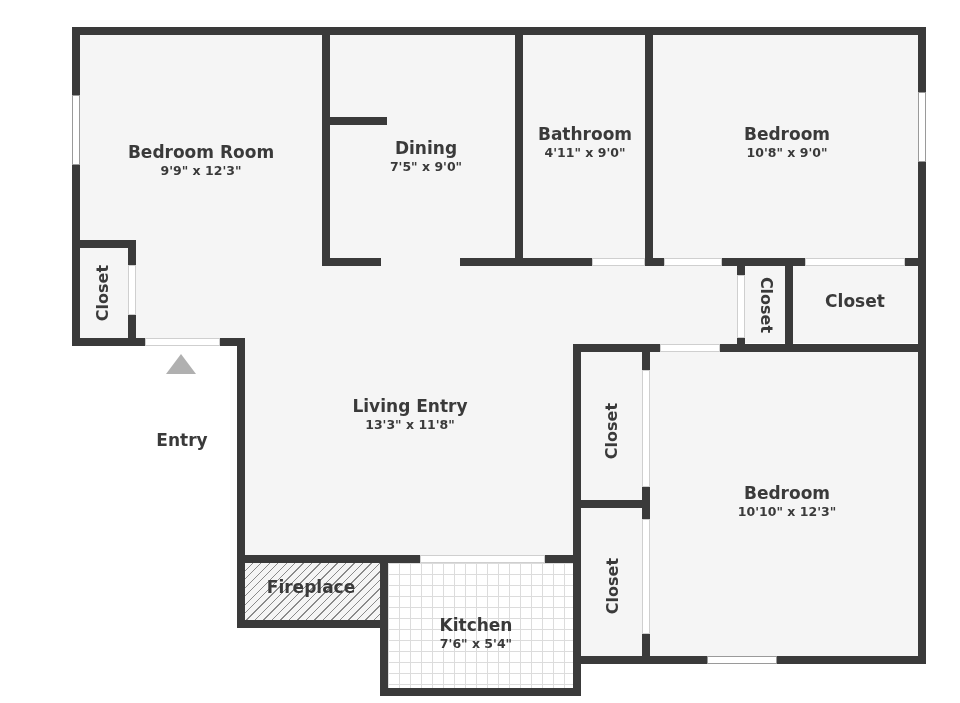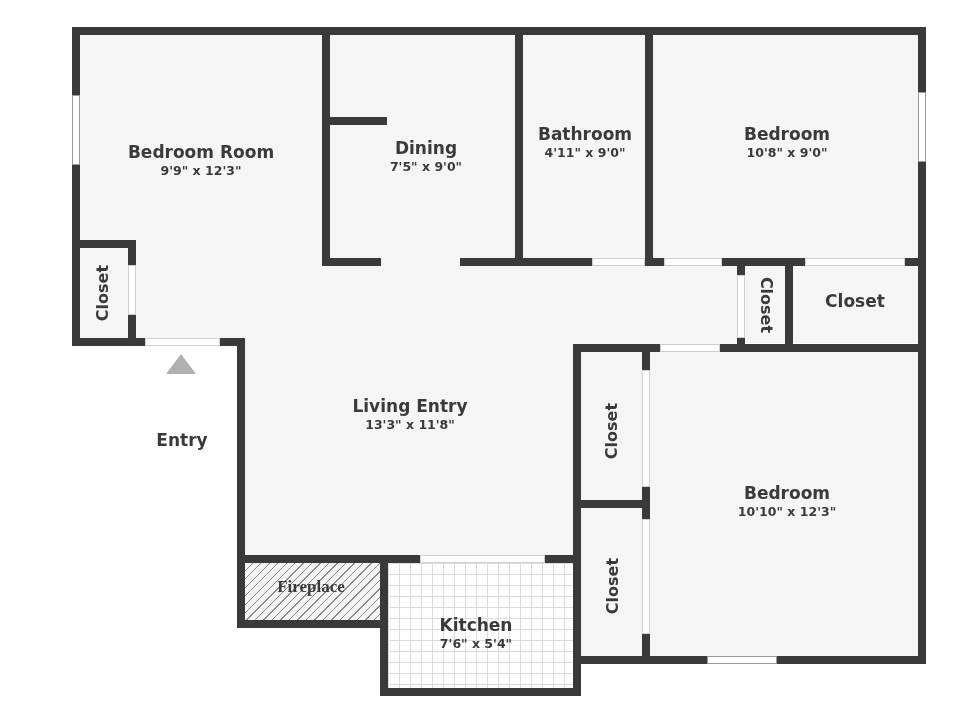--- a/index.html
+++ b/index.html
@@ -124,18 +124,18 @@
 </div>
 
 <div class="vlabel" style="left:102px;top:293px;">Closet</div>
 <div class="vlabel cw" style="left:766px;top:305px;">Closet</div>
 <div class="label" style="left:855px;top:301px;">
   <span class="name">Closet</span>
 </div>
 <div class="vlabel" style="left:611px;top:431px;">Closet</div>
 <div class="vlabel" style="left:612px;top:586px;">Closet</div>
 
-<div class="label" style="left:311px;top:587px;font-family:Liberation Serif, serif;">
+<div class="label" style="left:311px;top:587px;">
   <span class="name">Fireplace</span>
 </div>
 <div class="label" style="left:182px;top:420px;margin-top:20px;">
   <span class="name">Entry</span>
 </div>
 
 </body></html>

